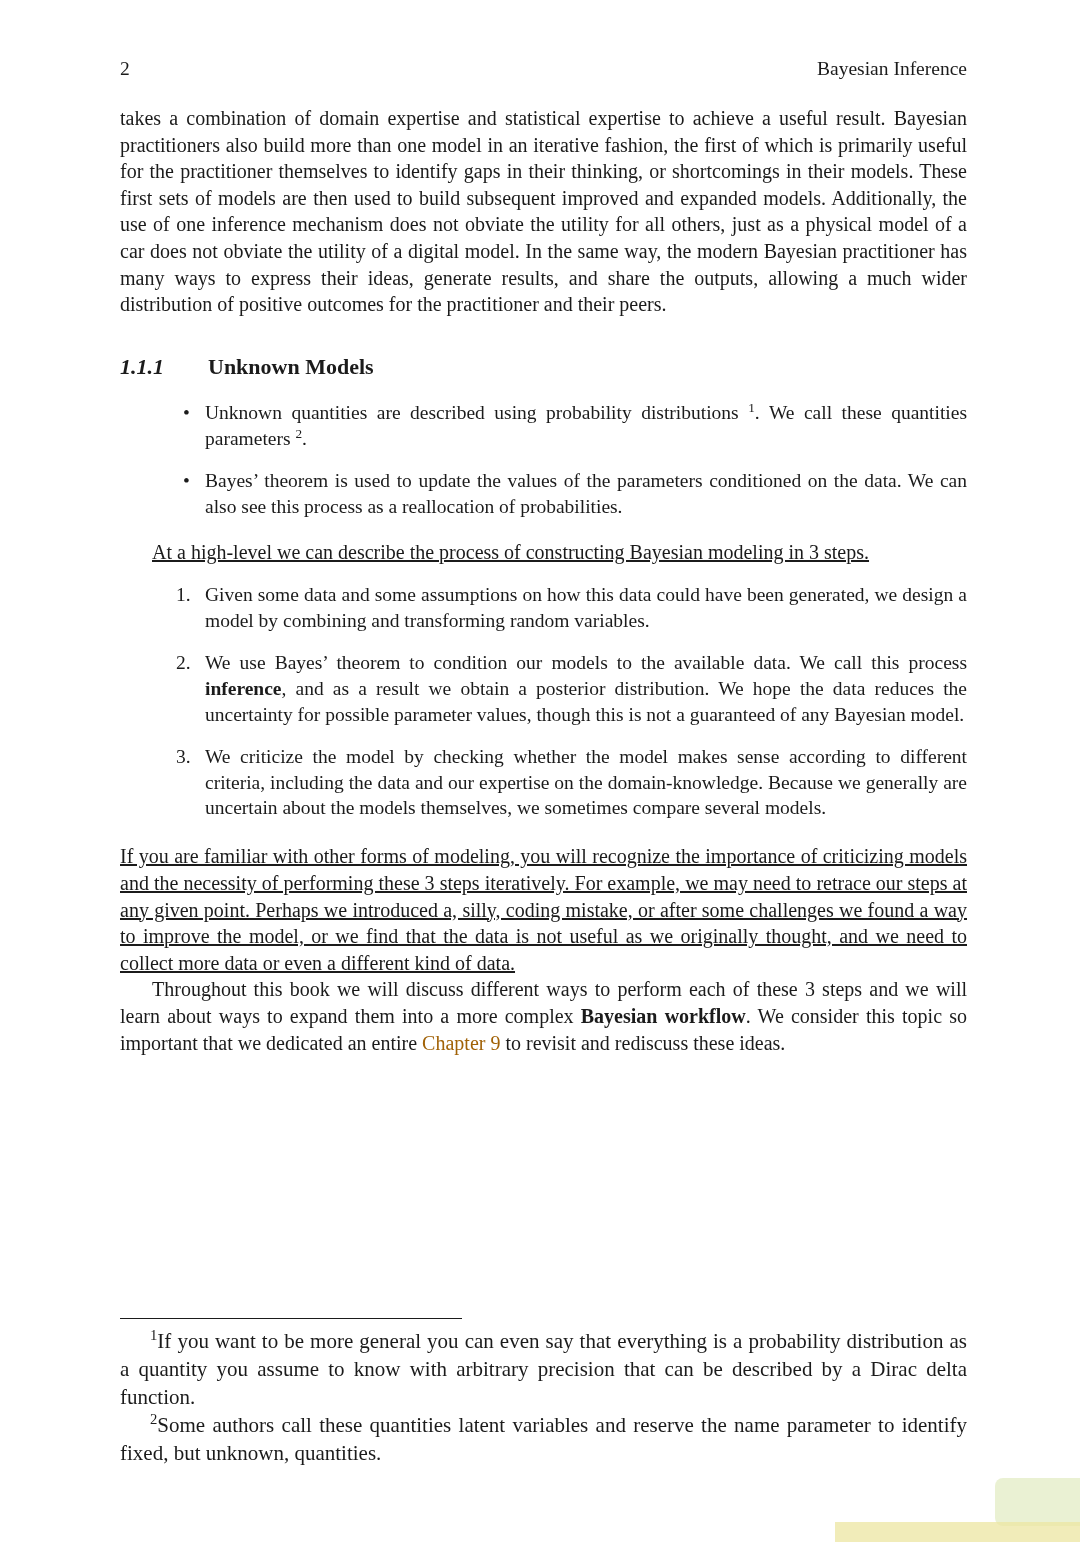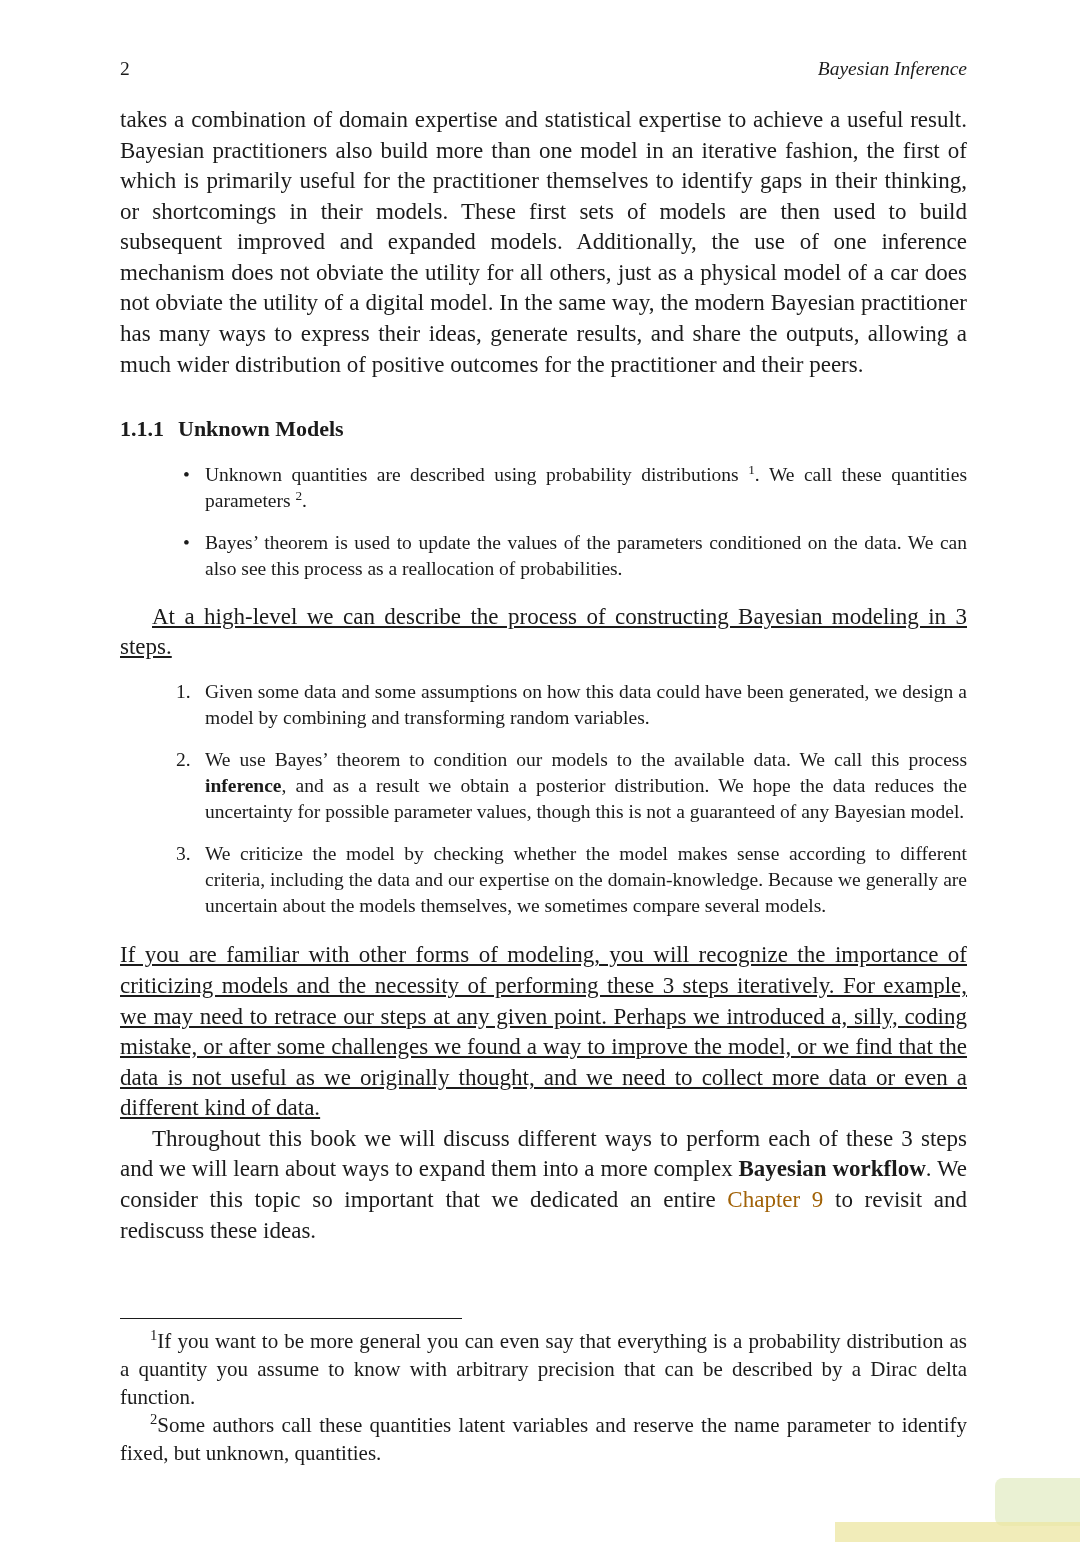--- a/index.html
+++ b/index.html
@@ -18,34 +18,34 @@
     right: 113px;
     top: 58px;
   }
   .page-header {
     display: flex;
     justify-content: space-between;
     align-items: baseline;
     font-size: 19.5px;
     margin-bottom: 25px;
   }
-  .running-title { font-style: italic; }
+  .running-title { }
   .para {
-    font-size: 23px;
+    font-size: 20px;
     line-height: 1.33;
     text-align: justify;
     margin: 0;
   }
   .indent { text-indent: 32px; }
   .section-heading {
     font-size: 22px;
     font-weight: bold;
     margin: 36px 0 20px 0;
   }
-  .section-heading .sec-num { display: inline-block; margin-right: 14px; }
+  .section-heading .sec-num { display: inline-block; margin-right: 44px; font-style: italic; }
   ul.bullet-list, ol.step-list {
     list-style: none;
     margin: 0;
     padding: 0;
   }
   ul.bullet-list { margin-top: 6px; }
   li.list-row {
     position: relative;
     margin: 16px 0 0 85px;
     font-size: 19.5px;

